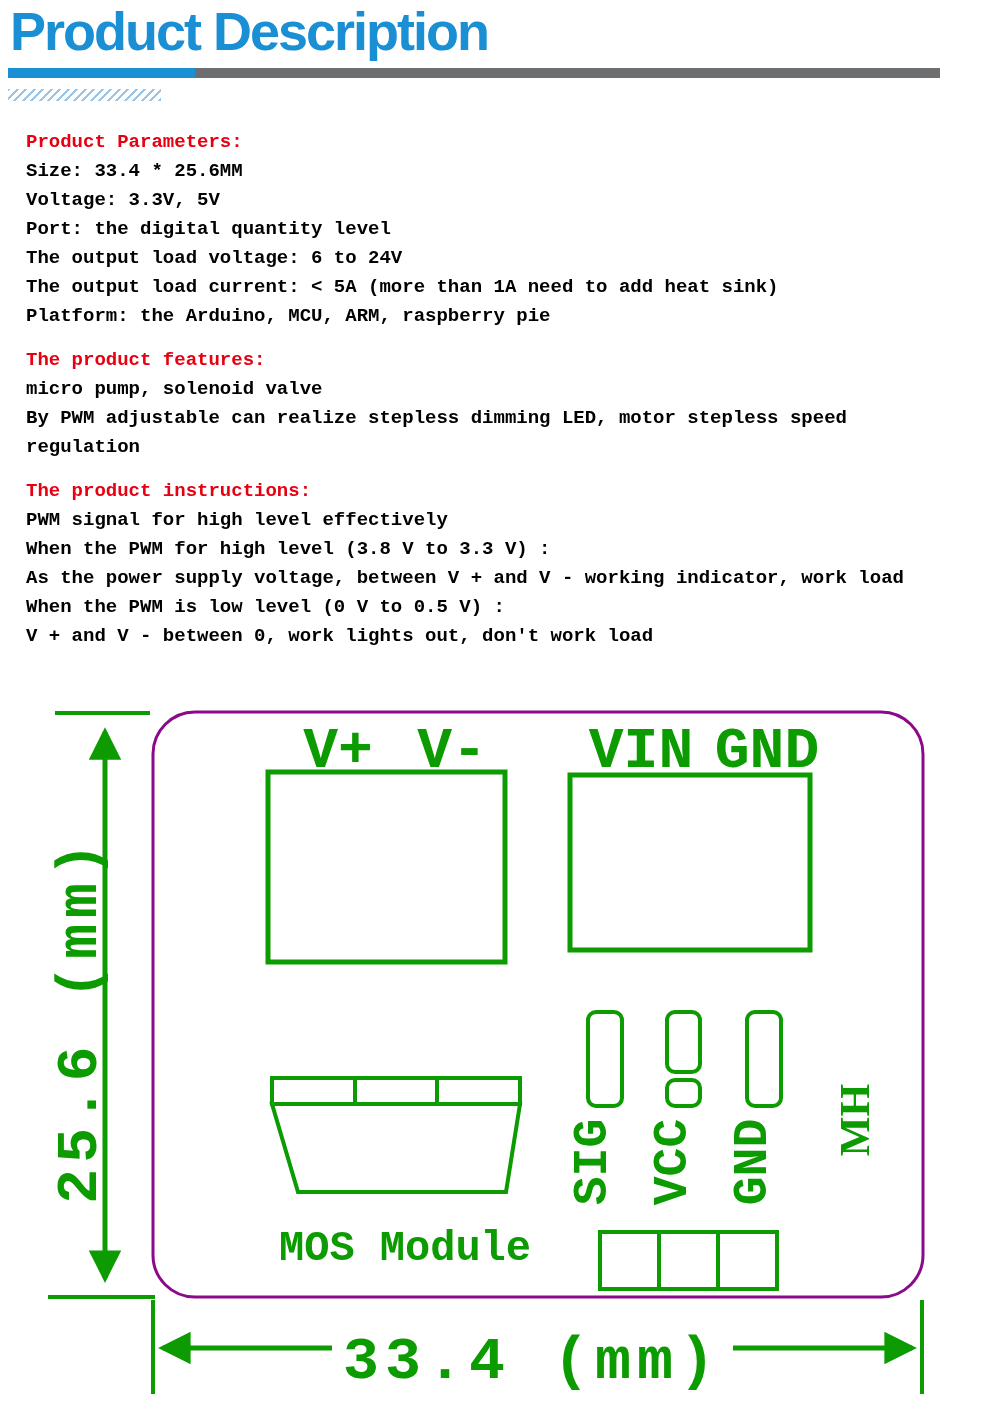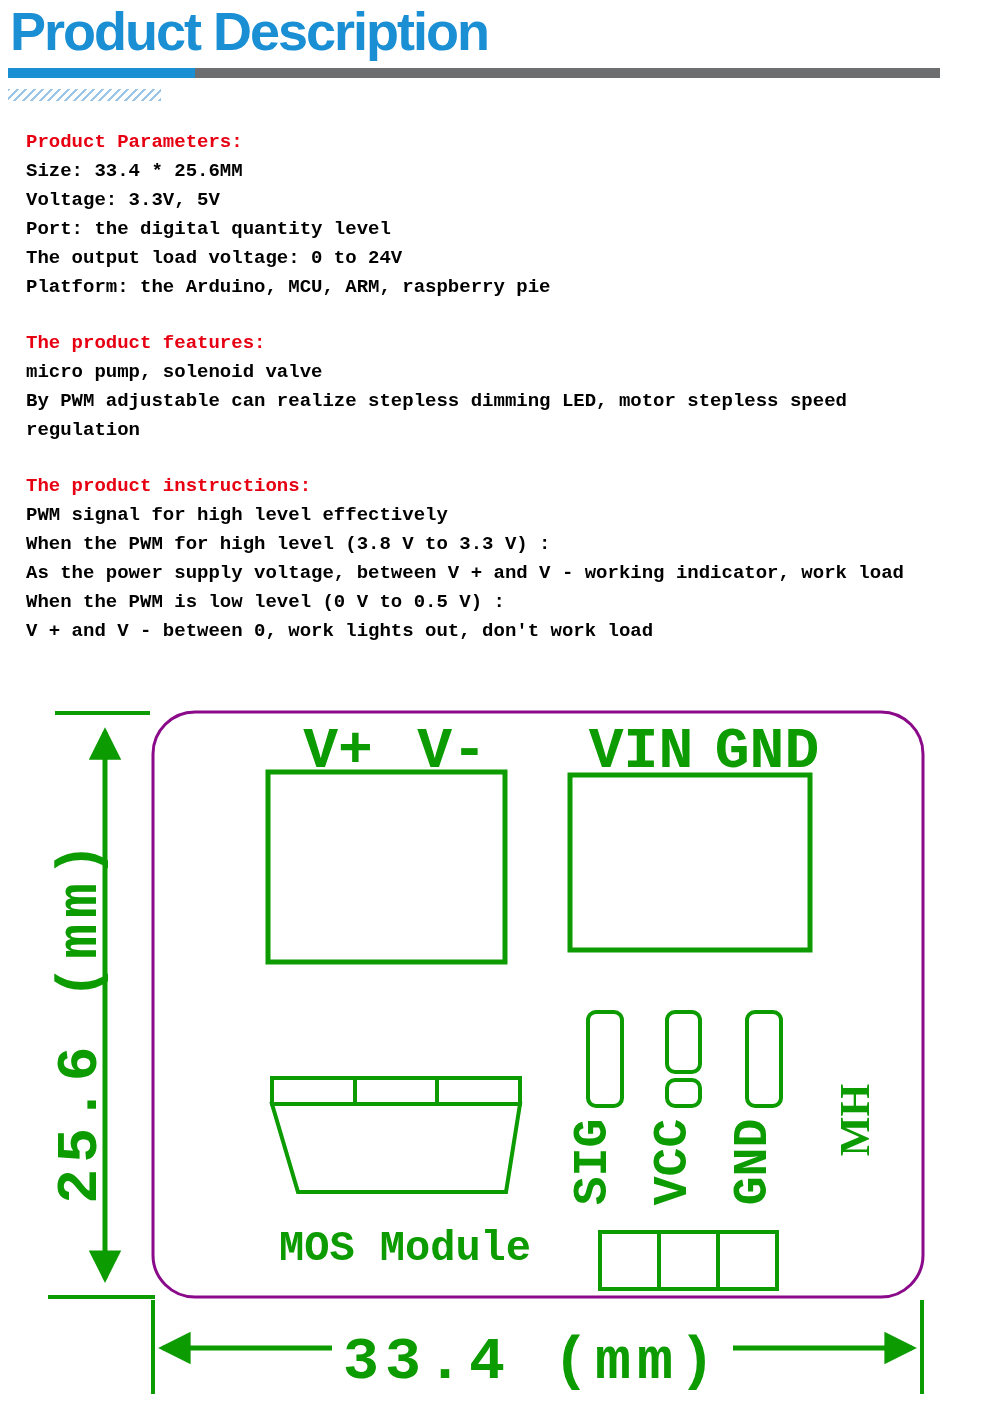--- a/index.html
+++ b/index.html
@@ -24,21 +24,21 @@
     position:absolute;top:89px;left:8px;width:153px;height:12px;
     background:repeating-linear-gradient(135deg,var(--hatch) 0 2px,transparent 2px 6px);
   }
 
   .content{
     position:absolute;top:116px;left:26px;width:960px;
     font-family:"Liberation Mono","DejaVu Sans Mono",monospace;
     font-weight:bold;font-size:19px;color:#000;
   }
   .content p{margin:0;line-height:29px;white-space:pre-wrap;}
-  .content p.heading{color:var(--red);margin-top:27px;}
+  .content p.heading{color:var(--red);margin-top:15px;}
   .content p.heading:first-child{margin-top:12px;}
 
   .diagram{position:absolute;top:700px;left:0;width:1000px;height:726px;}
   .gshape{fill:none;stroke:var(--green);}
   .board{fill:none;stroke:var(--purple);stroke-width:3;}
   .gt{
     font-family:"Liberation Mono","DejaVu Sans Mono",monospace;
     font-weight:bold;fill:var(--green);
   }
   .t58{font-size:58px;}
@@ -60,21 +60,22 @@
   <div class="rule">
     <div class="rule-blue"></div>
   </div>
   <div class="hatch"></div>
 
   <div class="content">
     <p class="heading">Product Parameters:</p>
     <p>Size: 33.4 * 25.6MM</p>
     <p>Voltage: 3.3V, 5V</p>
     <p>Port: the digital quantity level</p>
-    <p>The output load voltage: 0 to 24V</p>
+    <p>The output load voltage: 6 to 24V</p>
+    <p>The output load current: &lt; 5A (more than 1A need to add heat sink)</p>
     <p>Platform: the Arduino, MCU, ARM, raspberry pie</p>
 
     <p class="heading">The product features:</p>
     <p>micro pump, solenoid valve</p>
     <p>By PWM adjustable can realize stepless dimming LED, motor stepless speed</p>
     <p>regulation</p>
 
     <p class="heading">The product instructions:</p>
     <p>PWM signal for high level effectively</p>
     <p>When the PWM for high level (3.8 V to 3.3 V) :</p>

